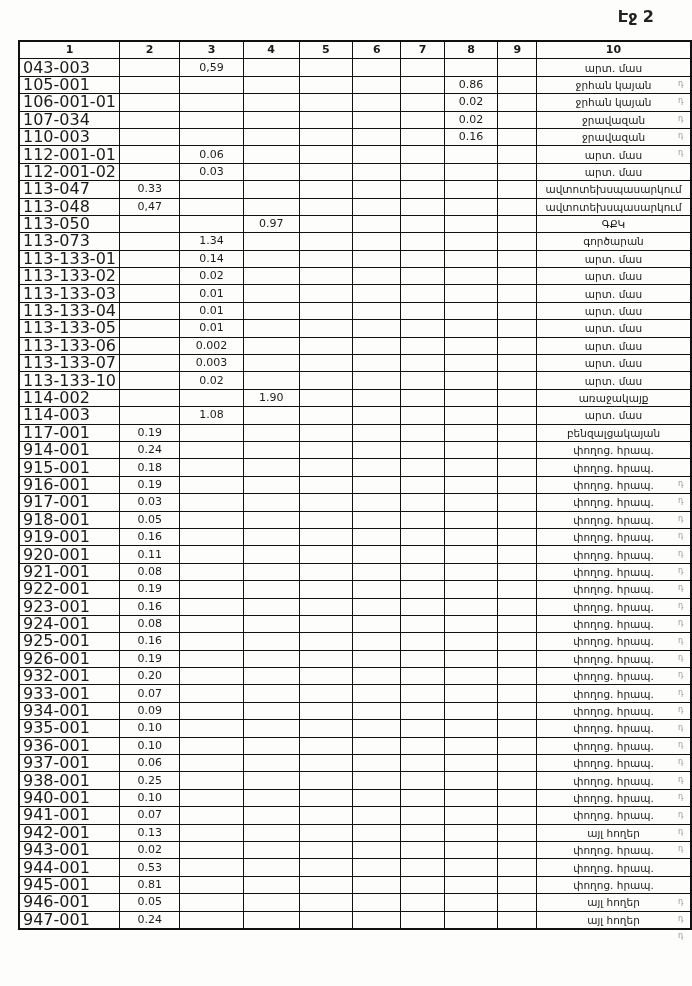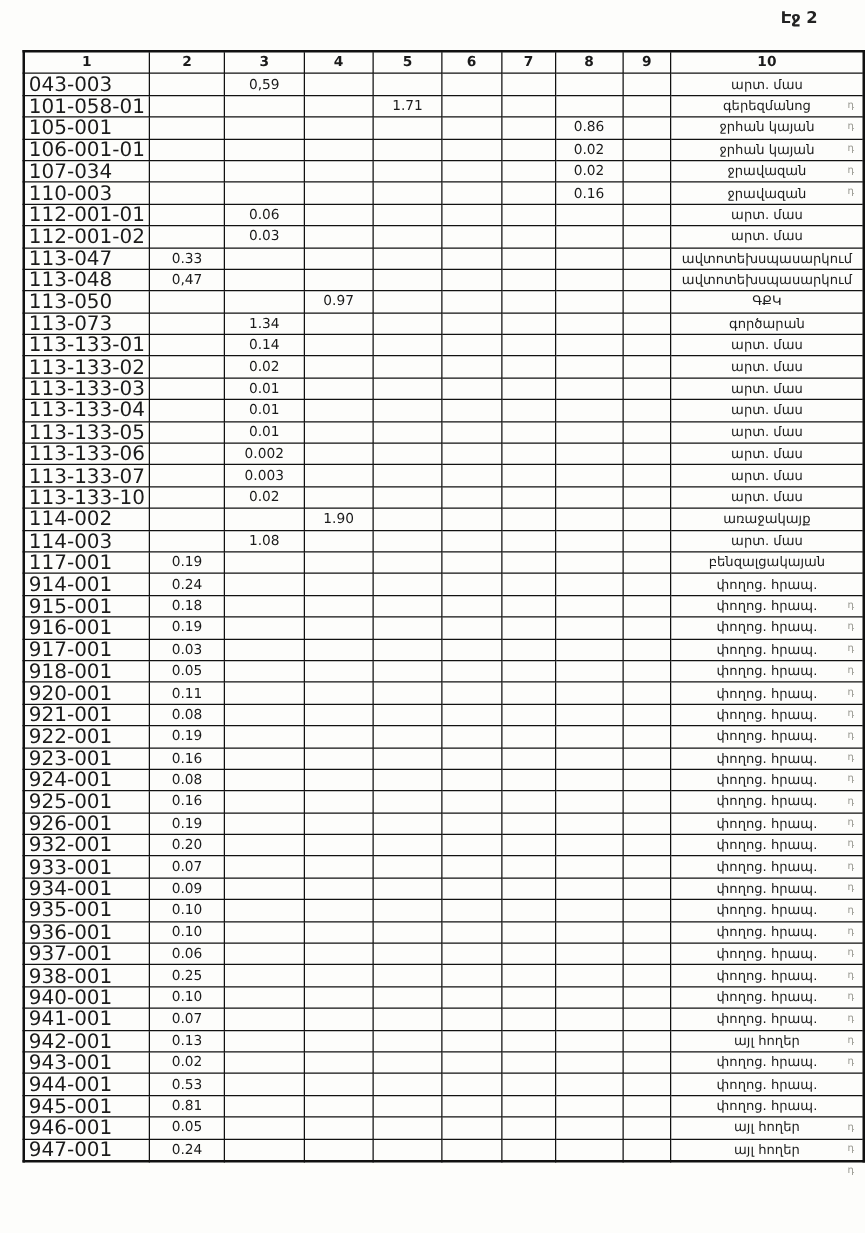--- a/index.html
+++ b/index.html
@@ -12,21 +12,21 @@
     position: relative;
     background: #fdfdfb;
     font-family: "DejaVu Sans", "Liberation Sans", sans-serif;
     color: #1b1b1b;
     overflow: hidden;
   }
   .page-label {
     position: absolute;
     top: 7px;
     right: 38px;
-    font-size: 13px;
+    font-size: 16px;
     font-weight: bold;
     color: #222;
   }
   table.doc-table {
     position: absolute;
     top: 40px;
     left: 18px;
     border-collapse: collapse;
     table-layout: fixed;
     border: 2px solid #111;
@@ -106,32 +106,20 @@
         <td class="num">0,59</td>
         <td class="num"></td>
         <td class="num"></td>
         <td class="num"></td>
         <td class="num"></td>
         <td class="num"></td>
         <td class="num"></td>
         <td class="desc">արտ. մաս</td>
       </tr>
       <tr>
-        <td class="code">101-058-01</td>
-        <td class="num"></td>
-        <td class="num"></td>
-        <td class="num"></td>
-        <td class="num">1.71</td>
-        <td class="num"></td>
-        <td class="num"></td>
-        <td class="num"></td>
-        <td class="num"></td>
-        <td class="desc">գերեզմանոց</td>
-      </tr>
-      <tr>
         <td class="code">105-001</td>
         <td class="num"></td>
         <td class="num"></td>
         <td class="num"></td>
         <td class="num"></td>
         <td class="num"></td>
         <td class="num"></td>
         <td class="num">0.86</td>
         <td class="num"></td>
         <td class="desc">ջրհան կայան</td>
@@ -420,20 +408,32 @@
         <td class="num"></td>
         <td class="num"></td>
         <td class="num"></td>
         <td class="num"></td>
         <td class="num"></td>
         <td class="desc">փողոց. հրապ.</td>
       </tr>
       <tr>
         <td class="code">918-001</td>
         <td class="num">0.05</td>
+        <td class="num"></td>
+        <td class="num"></td>
+        <td class="num"></td>
+        <td class="num"></td>
+        <td class="num"></td>
+        <td class="num"></td>
+        <td class="num"></td>
+        <td class="desc">փողոց. հրապ.</td>
+      </tr>
+      <tr>
+        <td class="code">919-001</td>
+        <td class="num">0.16</td>
         <td class="num"></td>
         <td class="num"></td>
         <td class="num"></td>
         <td class="num"></td>
         <td class="num"></td>
         <td class="num"></td>
         <td class="num"></td>
         <td class="desc">փողոց. հրապ.</td>
       </tr>
       <tr>

